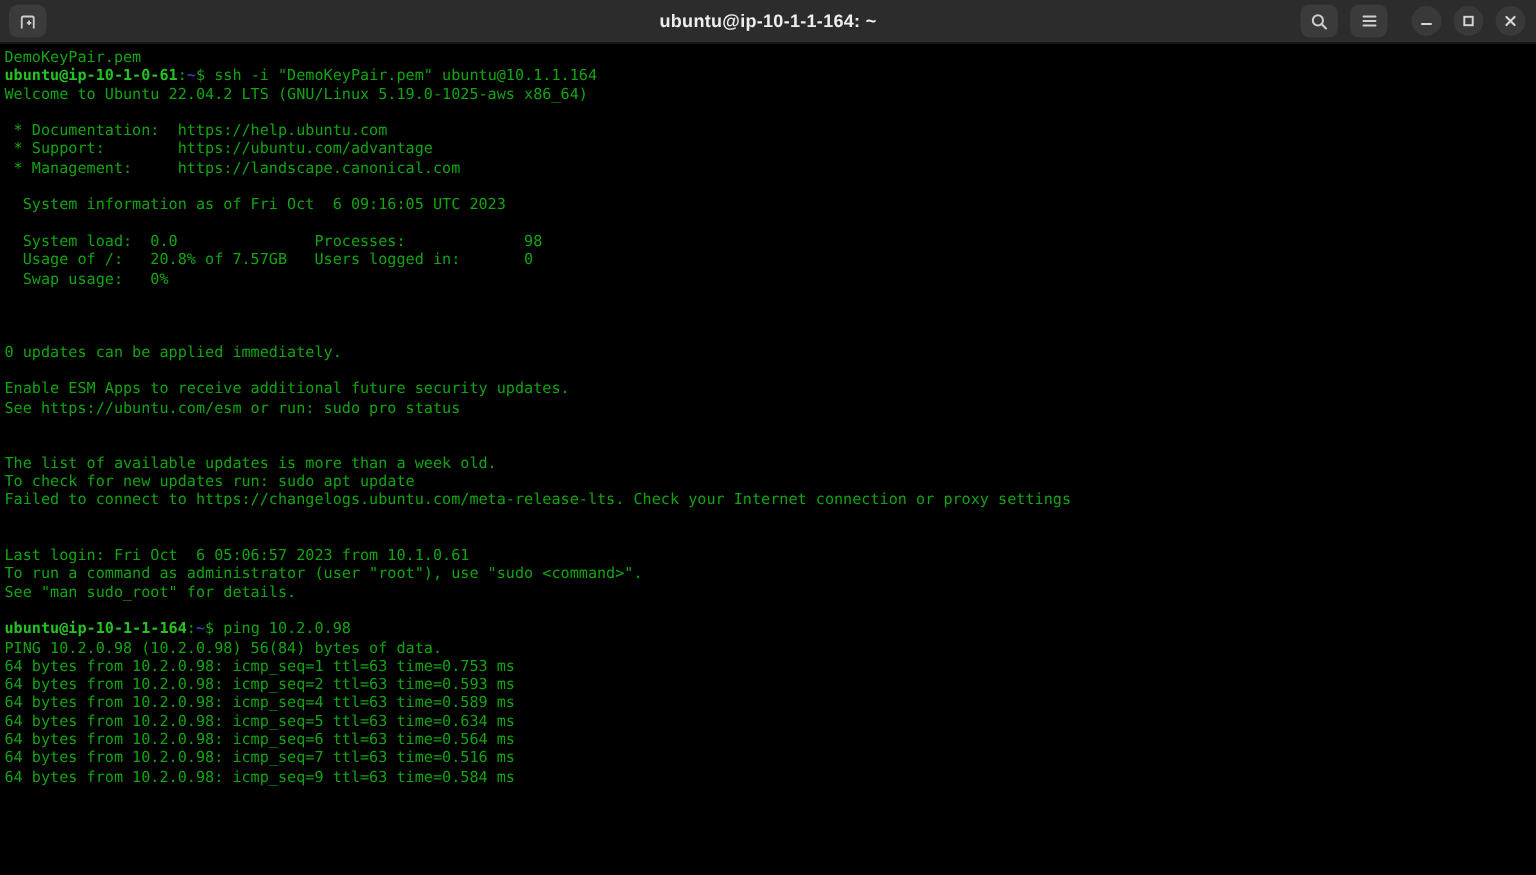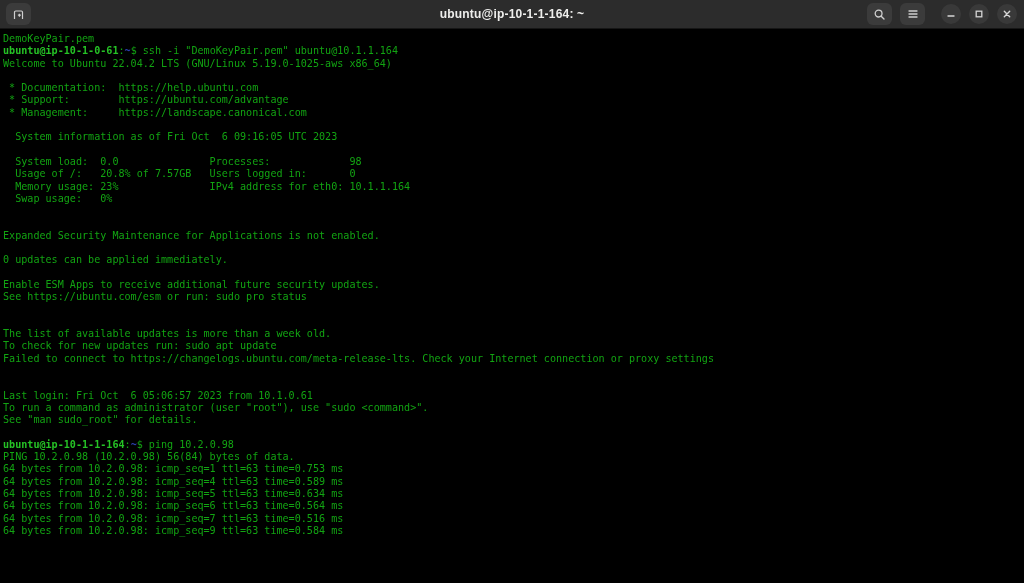--- a/index.html
+++ b/index.html
@@ -122,44 +122,43 @@
       <div class="line"><span>Welcome to Ubuntu 22.04.2 LTS (GNU/Linux 5.19.0-1025-aws x86_64)</span></div>
       <div class="line"> </div>
       <div class="line"><span> * Documentation:  https://help.ubuntu.com</span></div>
       <div class="line"><span> * Support:        https://ubuntu.com/advantage</span></div>
       <div class="line"><span> * Management:     https://landscape.canonical.com</span></div>
       <div class="line"> </div>
       <div class="line"><span>  System information as of Fri Oct  6 09:16:05 UTC 2023</span></div>
       <div class="line"> </div>
       <div class="line"><span>  System load:  0.0               Processes:             98</span></div>
       <div class="line"><span>  Usage of /:   20.8% of 7.57GB   Users logged in:       0</span></div>
-      <div class="line"><span>  Memory usage: 23%               IPv4 address for eth0: 10.1.1.164</span></div>
       <div class="line"><span>  Swap usage:   0%</span></div>
       <div class="line"> </div>
       <div class="line"> </div>
-      <div class="line"><span>Expanded Security Maintenance for Applications is not enabled.</span></div>
       <div class="line"> </div>
       <div class="line"><span>0 updates can be applied immediately.</span></div>
       <div class="line"> </div>
       <div class="line"><span>Enable ESM Apps to receive additional future security updates.</span></div>
       <div class="line"><span>See https://ubuntu.com/esm or run: sudo pro status</span></div>
       <div class="line"> </div>
       <div class="line"> </div>
       <div class="line"><span>The list of available updates is more than a week old.</span></div>
       <div class="line"><span>To check for new updates run: sudo apt update</span></div>
       <div class="line"><span>Failed to connect to https://changelogs.ubuntu.com/meta-release-lts. Check your Internet connection or proxy settings</span></div>
       <div class="line"> </div>
       <div class="line"> </div>
       <div class="line"><span>Last login: Fri Oct  6 05:06:57 2023 from 10.1.0.61</span></div>
       <div class="line"><span>To run a command as administrator (user "root"), use "sudo &lt;command&gt;".</span></div>
       <div class="line"><span>See "man sudo_root" for details.</span></div>
       <div class="line"> </div>
       <div class="line"><span class="bold">ubuntu@ip-10-1-1-164</span><span>:</span><span class="dir">~</span><span>$ ping 10.2.0.98</span></div>
       <div class="line"><span>PING 10.2.0.98 (10.2.0.98) 56(84) bytes of data.</span></div>
       <div class="line"><span>64 bytes from 10.2.0.98: icmp_seq=1 ttl=63 time=0.753 ms</span></div>
+      <div class="line"><span>64 bytes from 10.2.0.98: icmp_seq=2 ttl=63 time=0.593 ms</span></div>
       <div class="line"><span>64 bytes from 10.2.0.98: icmp_seq=4 ttl=63 time=0.589 ms</span></div>
       <div class="line"><span>64 bytes from 10.2.0.98: icmp_seq=5 ttl=63 time=0.634 ms</span></div>
       <div class="line"><span>64 bytes from 10.2.0.98: icmp_seq=6 ttl=63 time=0.564 ms</span></div>
       <div class="line"><span>64 bytes from 10.2.0.98: icmp_seq=7 ttl=63 time=0.516 ms</span></div>
       <div class="line"><span>64 bytes from 10.2.0.98: icmp_seq=9 ttl=63 time=0.584 ms</span></div>
     </div>
 
 </div>
 
 </body></html>

